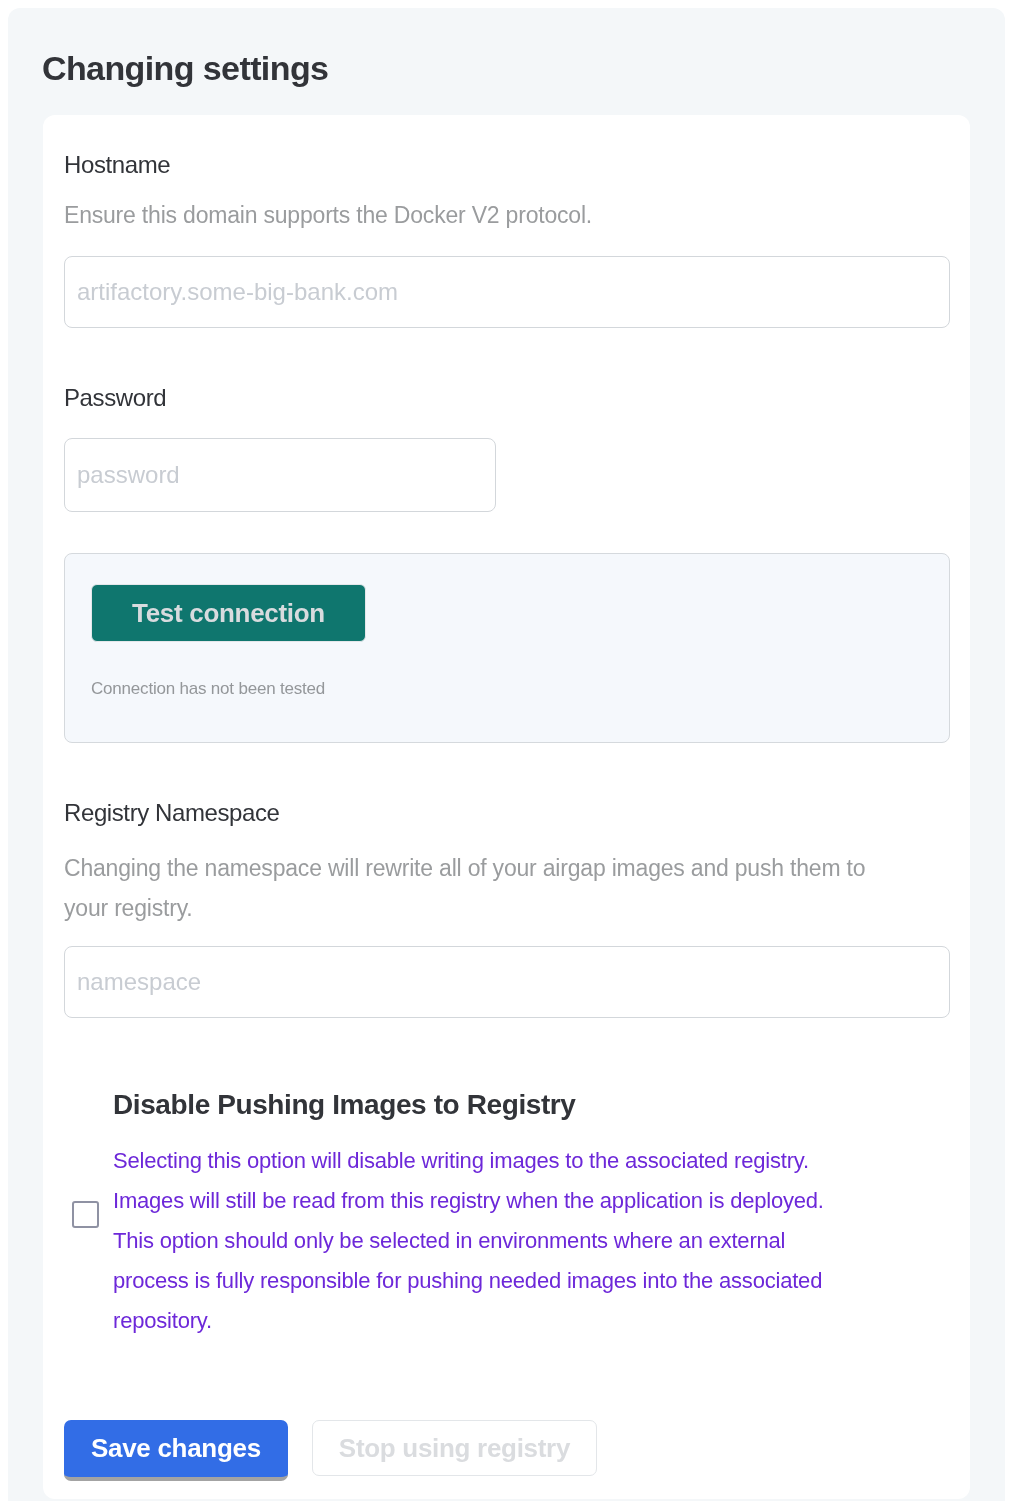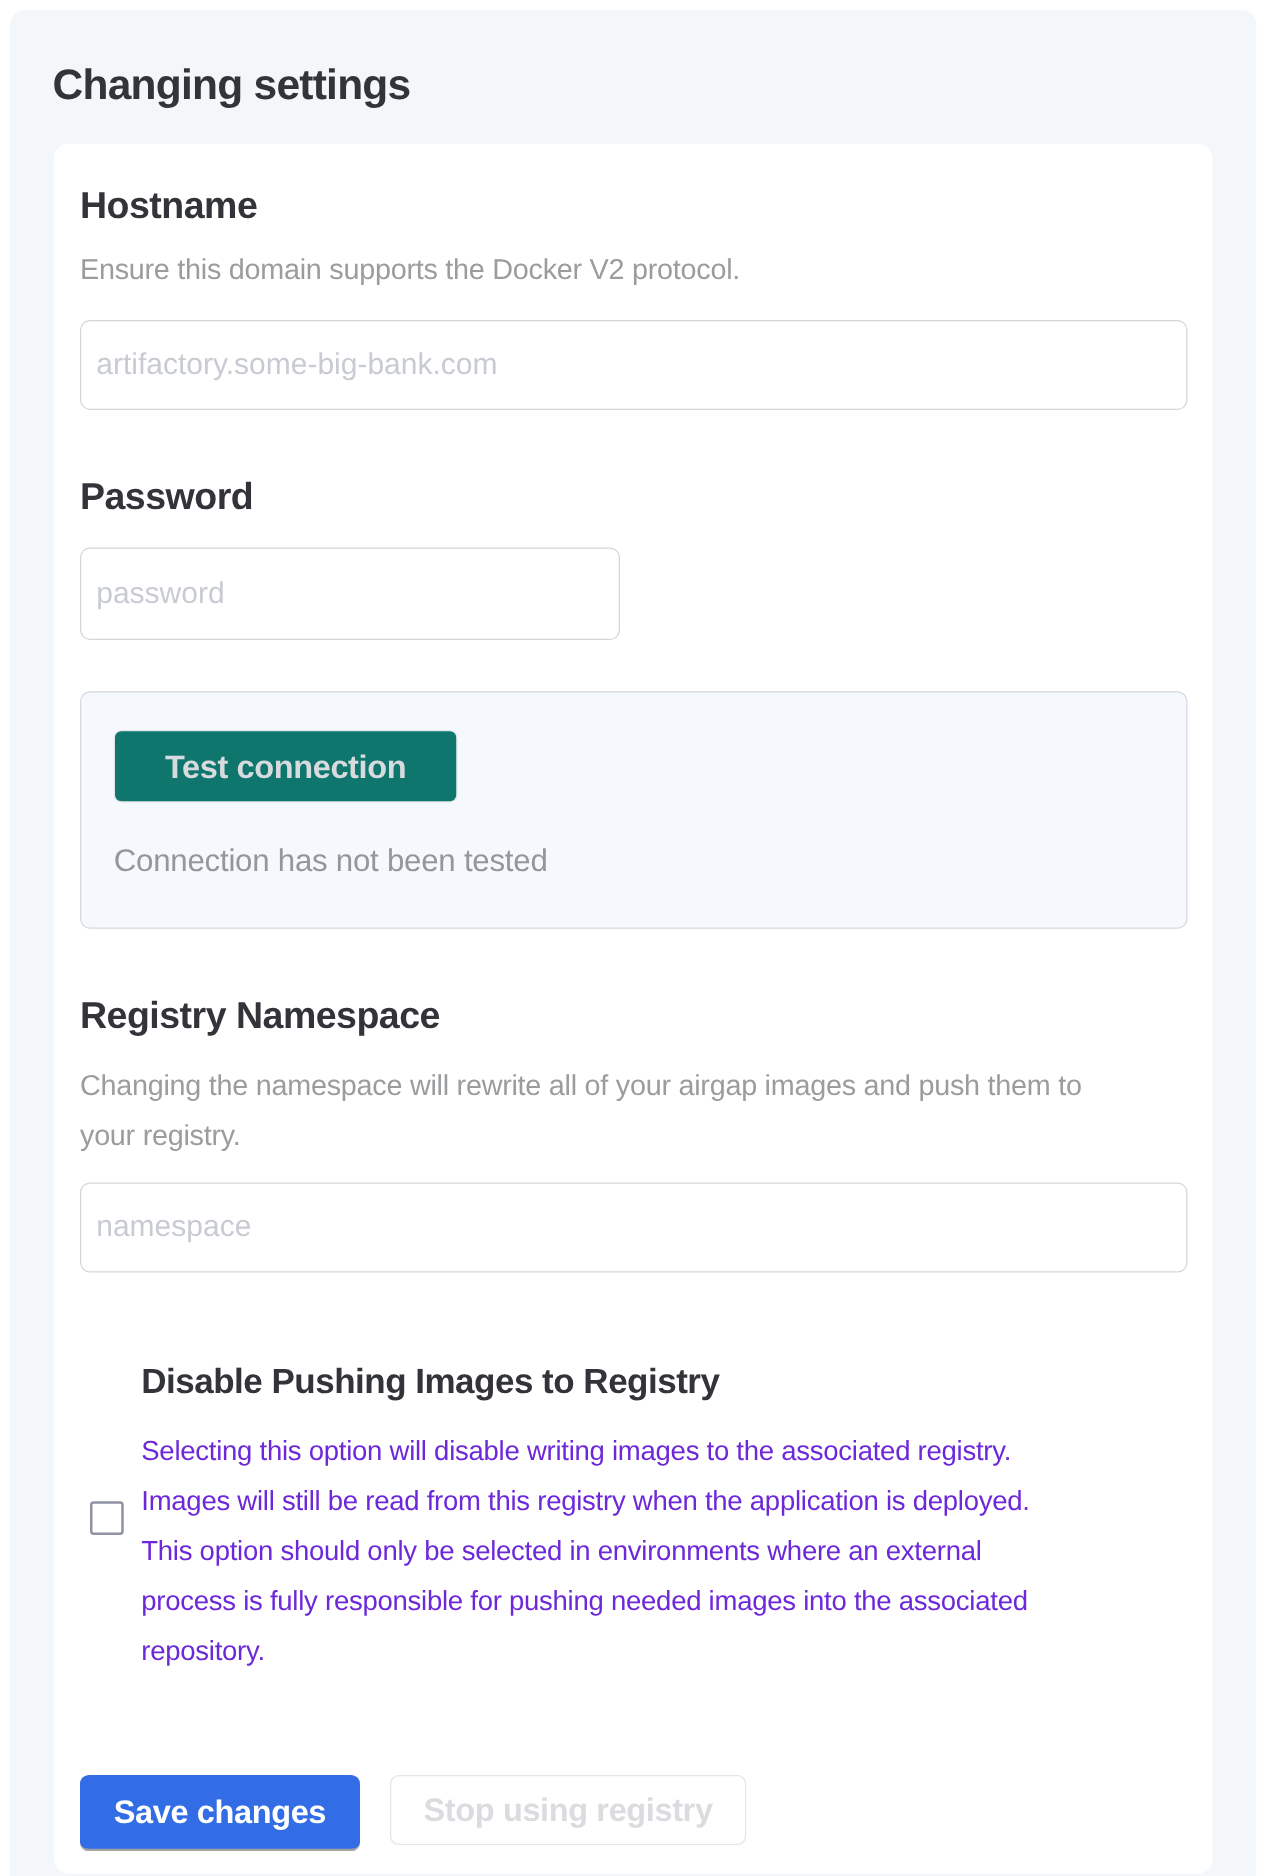--- a/index.html
+++ b/index.html
@@ -29,22 +29,22 @@
   }
   .card {
     margin: 26px 0 0 35px;
     width: 927px;
     min-height: 1363px;
     background: #ffffff;
     border-radius: 12px;
     padding: 32px 20px 18px 21px;
   }
   .section-label {
-    font-size: 30px;
-    font-weight: 700;
+    font-size: 24px;
+    font-weight: 400;
     color: #323439;
     letter-spacing: -0.4px;
     line-height: 36px;
   }
   .help-text {
     margin-top: 17px;
     font-size: 23px;
     color: #9a9c9e;
     line-height: 30px;
     white-space: pre-line;
@@ -87,21 +87,21 @@
     border: 1px solid #e4e7ea;
     border-radius: 6px;
     font-family: "Liberation Sans", sans-serif;
     font-size: 26px;
     font-weight: 700;
     color: #d8dbde;
     letter-spacing: -0.3px;
   }
   .conn-status {
     margin-top: 32px;
-    font-size: 25px;
+    font-size: 17px;
     color: #94979a;
     line-height: 30px;
   }
   .namespace-label { margin-top: 52px; }
   .checkbox-row {
     margin-top: 70px;
     display: flex;
     align-items: center;
   }
   .checkbox {
@@ -135,21 +135,21 @@
     margin-top: 79px;
     display: flex;
     align-items: flex-start;
     column-gap: 24px;
   }
   .save-btn {
     height: 61px;
     padding: 0 27px;
     background: #326de6;
     border: none;
-    border-bottom: 2px solid #a3a3a3;
+    border-bottom: 4px solid #a3a3a3;
     border-radius: 7px;
     font-family: "Liberation Sans", sans-serif;
     font-size: 26px;
     font-weight: 700;
     color: #ffffff;
     letter-spacing: -0.3px;
   }
   .stop-btn {
     height: 56px;
     padding: 0 26px;

